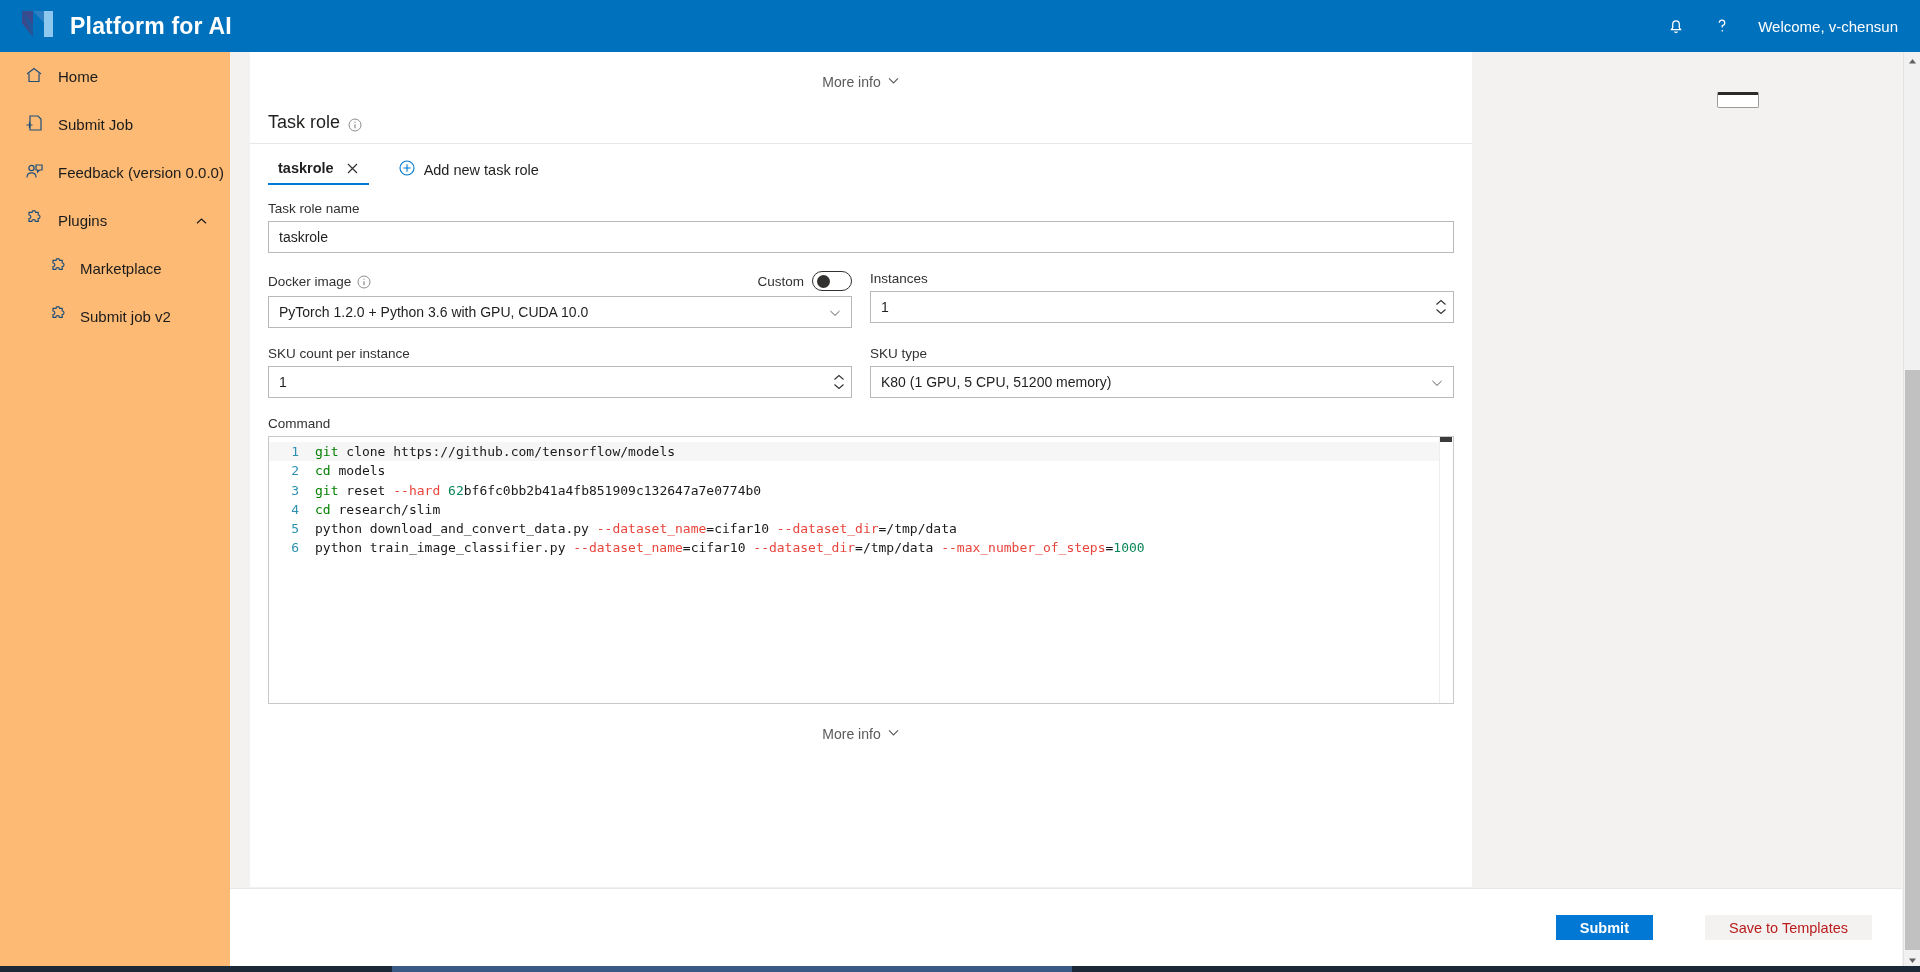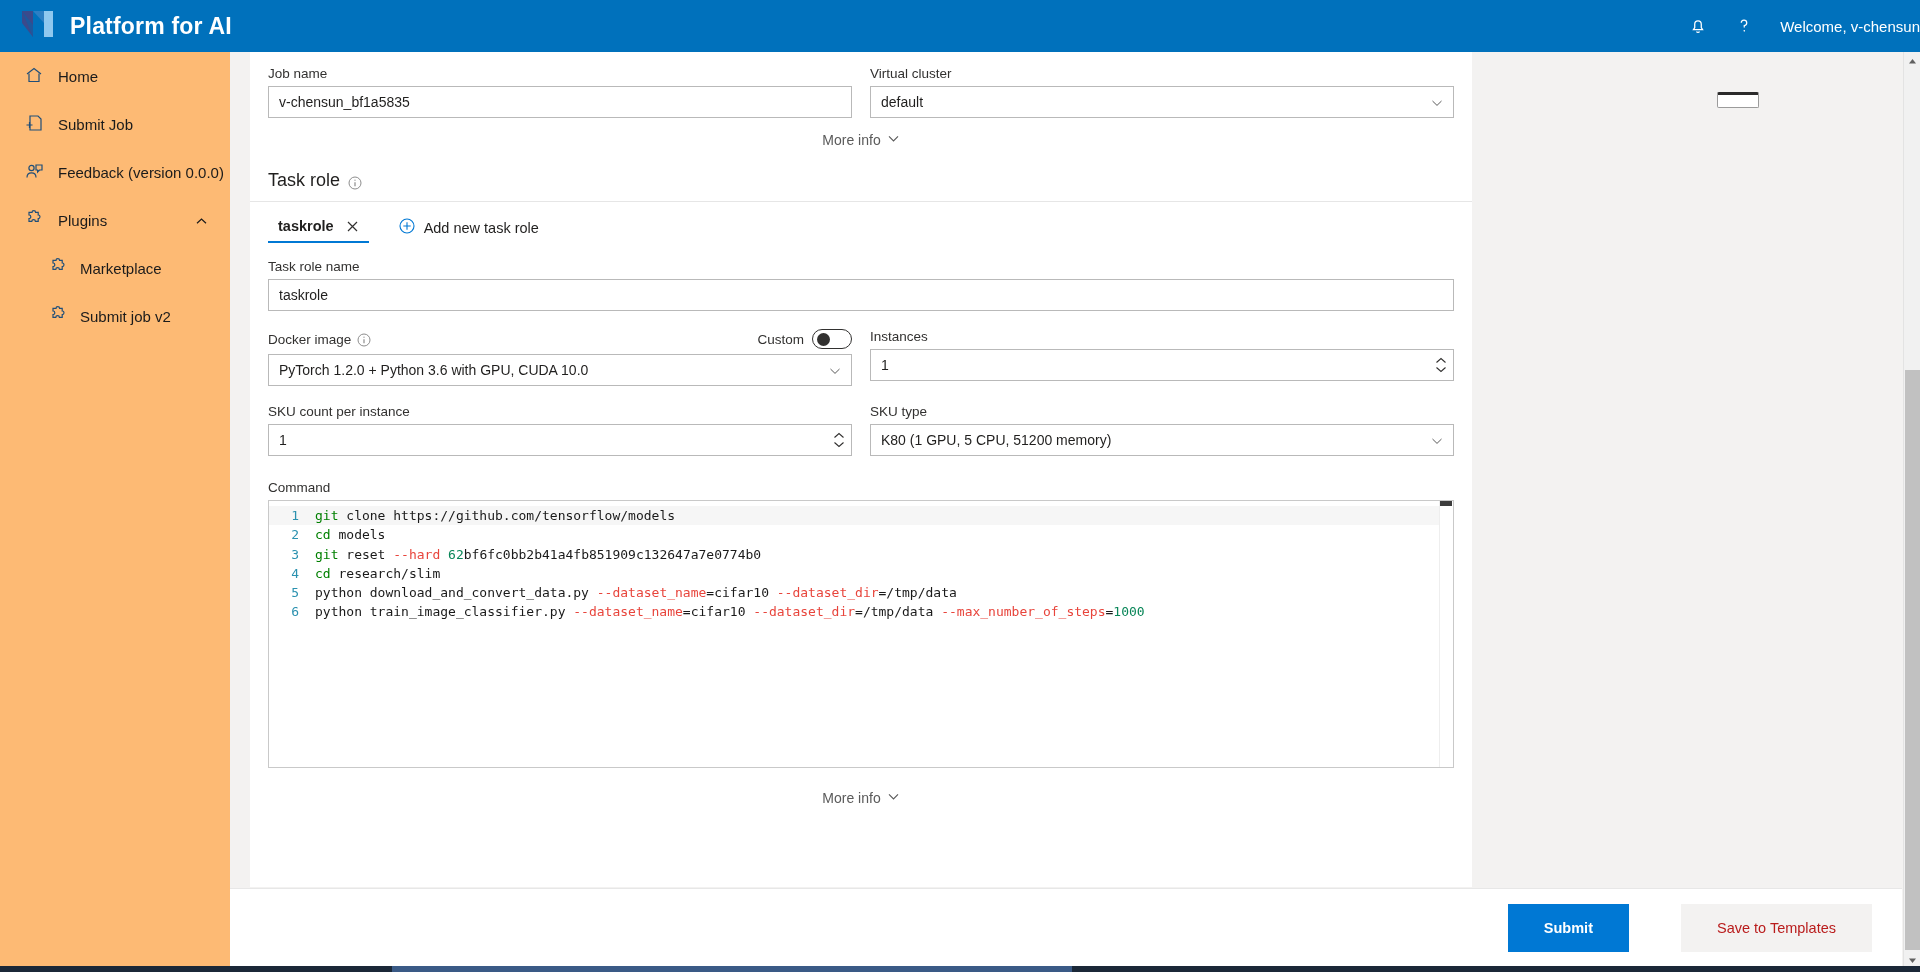--- a/index.html
+++ b/index.html
@@ -15,21 +15,21 @@
     position: absolute; top: 0; left: 0; width: 1920px; height: 52px;
     background: #0071bc; display: flex; align-items: center;
   }
   .brand-logo { margin-left: 20px; width: 36px; height: 30px; }
   .brand-title {
     color: #fff; font-size: 23px; font-weight: bold; margin-left: 14px;
     letter-spacing: .2px;
   }
   .topbar-right {
     margin-left: auto; display: flex; align-items: center; gap: 26px;
-    color: #fff; text-align: center;
+    padding-right: 22px; color: #fff; text-align: center;
   }
   .topbar-icon { width: 20px; height: 22px; display: block; cursor: pointer; }
   .welcome { color: #fff; font-size: 15px; }
 
   
   .sidebar {
     position: absolute; top: 52px; left: 0; width: 230px; height: 920px;
     background: #fdba74;
   }
   .nav-item {
@@ -153,21 +153,21 @@
   }
 
   
   .footer {
     position: absolute; top: 888px; left: 230px; width: 1672px; height: 78px;
     background: #ffffff; border-top: 1px solid #e7e7e7;
     display: flex; align-items: center; justify-content: flex-end; gap: 16px;
     padding-right: 30px;
   }
   .btn {
-    height: 48px; padding: 0 36px; border: none; cursor: pointer;
+    height: 25px; padding: 0 24px; border: none; cursor: pointer;
     font-size: 14.5px; font-family: "Liberation Sans", sans-serif;
     display: flex; align-items: center; justify-content: center;
   }
   .btn-primary { background: #0078d4; color: #fff; font-weight: bold; }
   .btn-second  { background: #f3f2f1; color: #b91c1c; margin-left: 36px; }
 
   
   .pagesb {
     position: absolute; top: 52px; right: 0; width: 17px; height: 920px;
     background: #f1f1f1; border-left: 1px solid #e3e3e3;
@@ -282,37 +282,20 @@
     <span class="nav-label">Submit job v2</span>
   </div>
 </div>
 
 <div class="content">
   <div class="ghost-btn"></div>
 
   <div class="form-card">
     <div class="inner">
 
-      <div class="row" style="padding-top:6px;">
-        <div class="col">
-          <div class="field-label">Job name</div>
-          <div class="tbox">v-chensun_bf1a5835</div>
-        </div>
-        <div class="col">
-          <div class="field-label">Virtual cluster</div>
-          <div class="tbox select">
-            <span>default</span>
-            <span class="caret">
-              <svg viewBox="0 0 12 12" fill="none" stroke="#5a5a5a" stroke-width="1">
-                  <path d="M1.5 4 L6 8.4 L10.5 4"></path>
-                </svg>
-            </span>
-          </div>
-        </div>
-      </div>
 
       <div class="moreinfo">
         <span>More info</span>
         <span>
           <svg viewBox="0 0 13 13" fill="none" stroke="#5a5a5a" stroke-width="1.1">
               <path d="M2 4.4 L6.5 9 L11 4.4"></path>
             </svg>
         </span>
       </div>
 
@@ -419,21 +402,21 @@
             <span>K80 (1 GPU, 5 CPU, 51200 memory)</span>
             <span class="caret">
               <svg viewBox="0 0 12 12" fill="none" stroke="#5a5a5a" stroke-width="1">
                   <path d="M1.5 4 L6 8.4 L10.5 4"></path>
                 </svg>
             </span>
           </div>
         </div>
       </div>
 
-      <div style="margin-top:24px;">
+      <div style="margin-top:18px;">
         <div class="field-label">Command</div>
         <div class="editor">
           <div class="code" id="code-lines">
               <div class="cline hl"><span class="ln">1</span><span><span class="k-kw">git</span><span class="ctext"> clone https://github.com/tensorflow/models</span></span></div>
               <div class="cline"><span class="ln">2</span><span><span class="k-kw">cd</span><span class="ctext"> models</span></span></div>
               <div class="cline"><span class="ln">3</span><span><span class="k-kw">git</span><span class="ctext"> reset </span><span class="k-opt">--hard</span><span class="ctext"> </span><span class="k-num">62</span><span class="ctext">bf6fc0bb2b41a4fb851909c132647a7e0774b0</span></span></div>
               <div class="cline"><span class="ln">4</span><span><span class="k-kw">cd</span><span class="ctext"> research/slim</span></span></div>
               <div class="cline"><span class="ln">5</span><span><span class="ctext">python download_and_convert_data.py </span><span class="k-opt">--dataset_name</span><span class="ctext">=cifar10 </span><span class="k-opt">--dataset_dir</span><span class="ctext">=/tmp/data</span></span></div>
               <div class="cline"><span class="ln">6</span><span><span class="ctext">python train_image_classifier.py </span><span class="k-opt">--dataset_name</span><span class="ctext">=cifar10 </span><span class="k-opt">--dataset_dir</span><span class="ctext">=/tmp/data </span><span class="k-opt">--max_number_of_steps</span><span class="ctext">=</span><span class="k-num">1000</span></span></div>
             </div>

